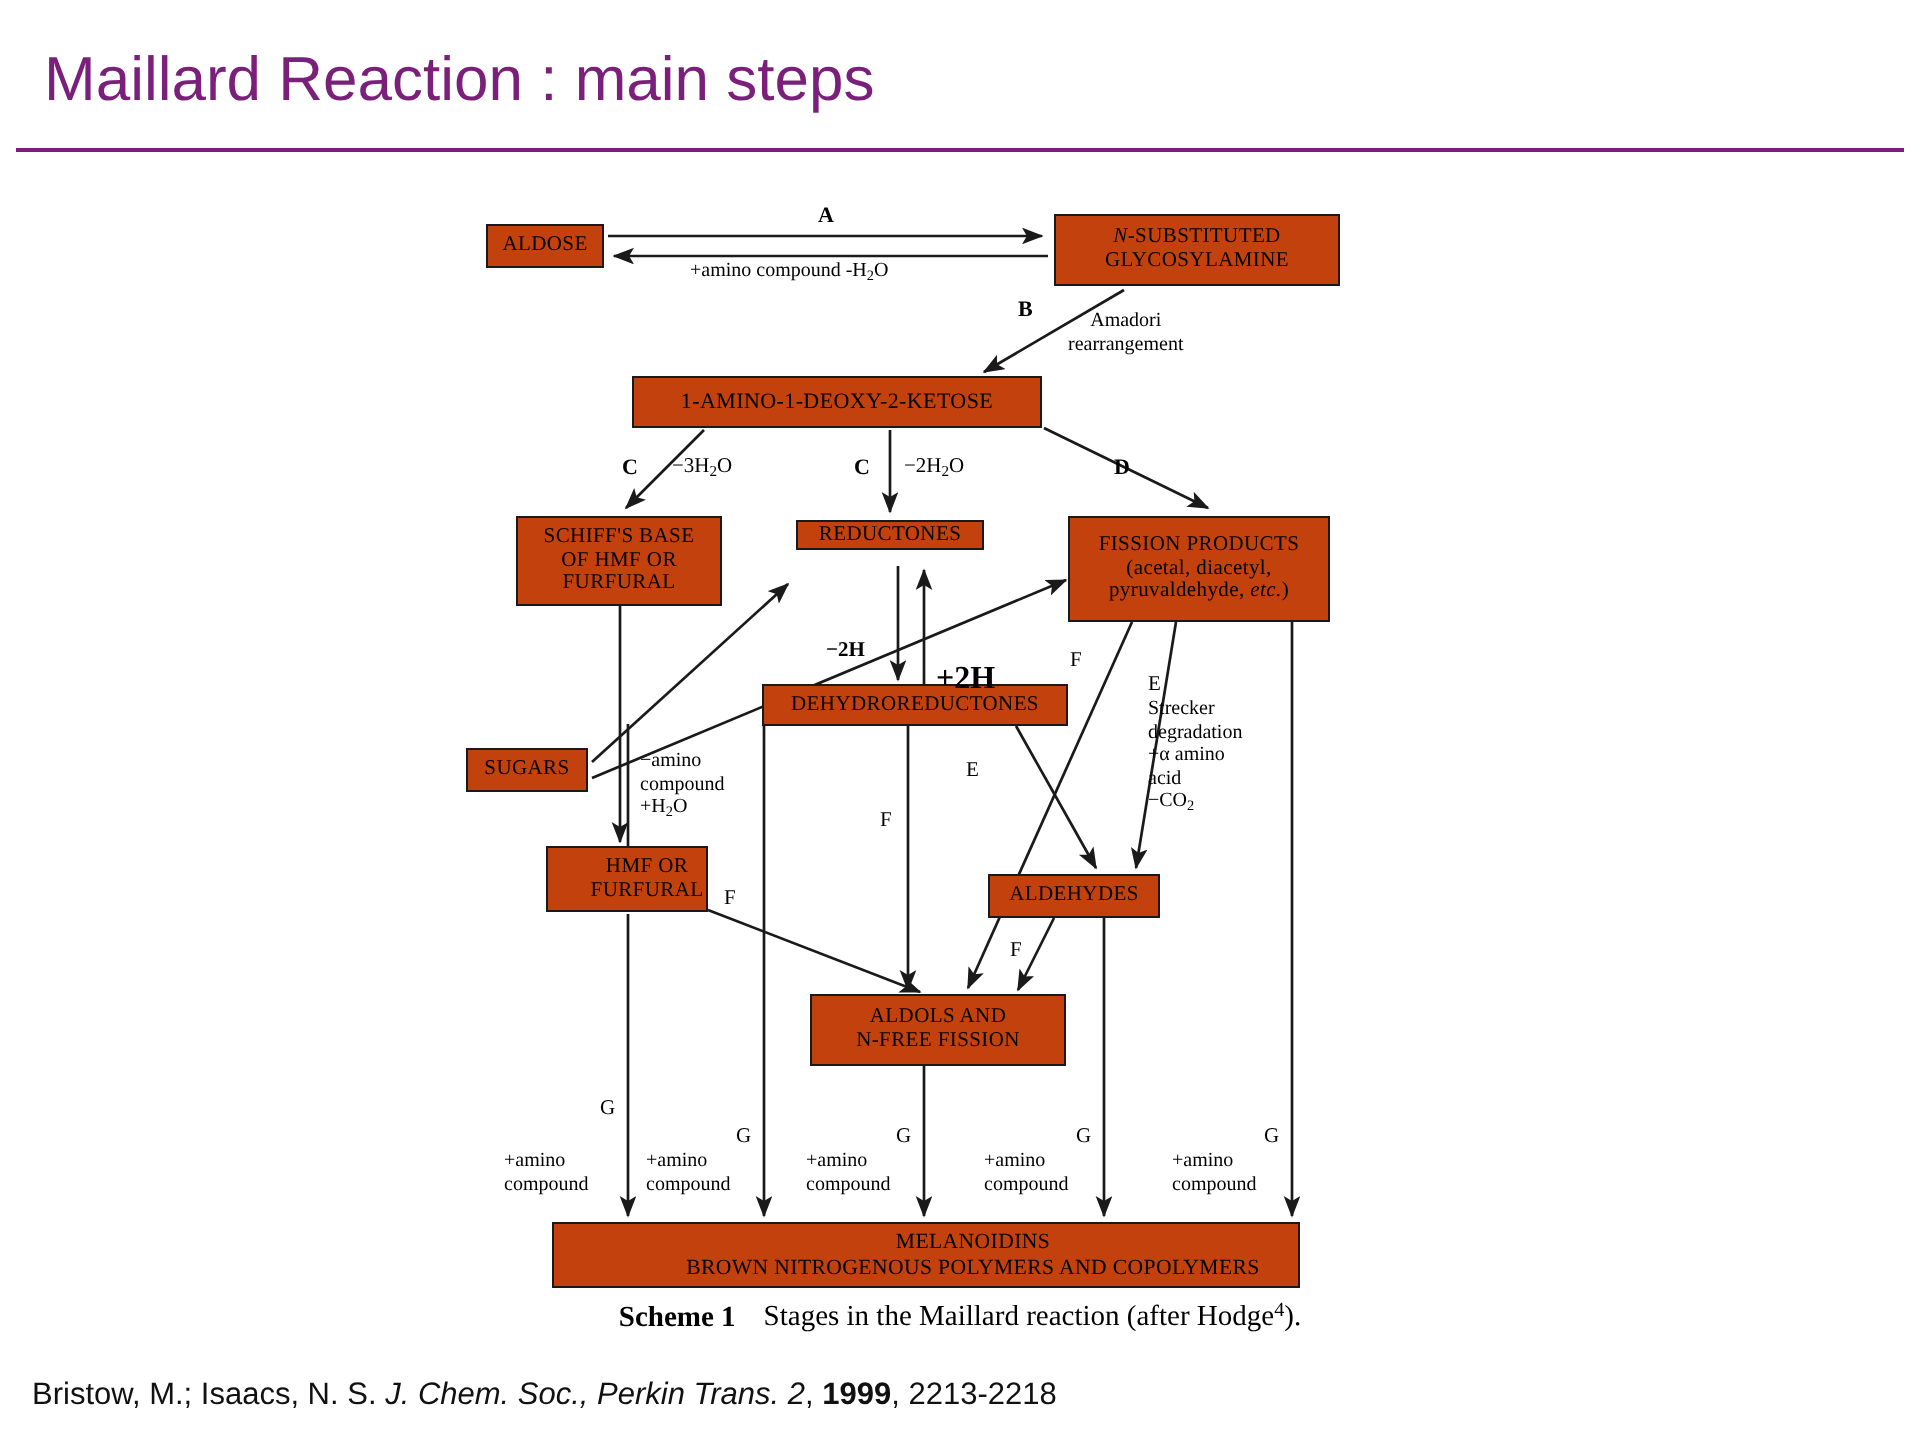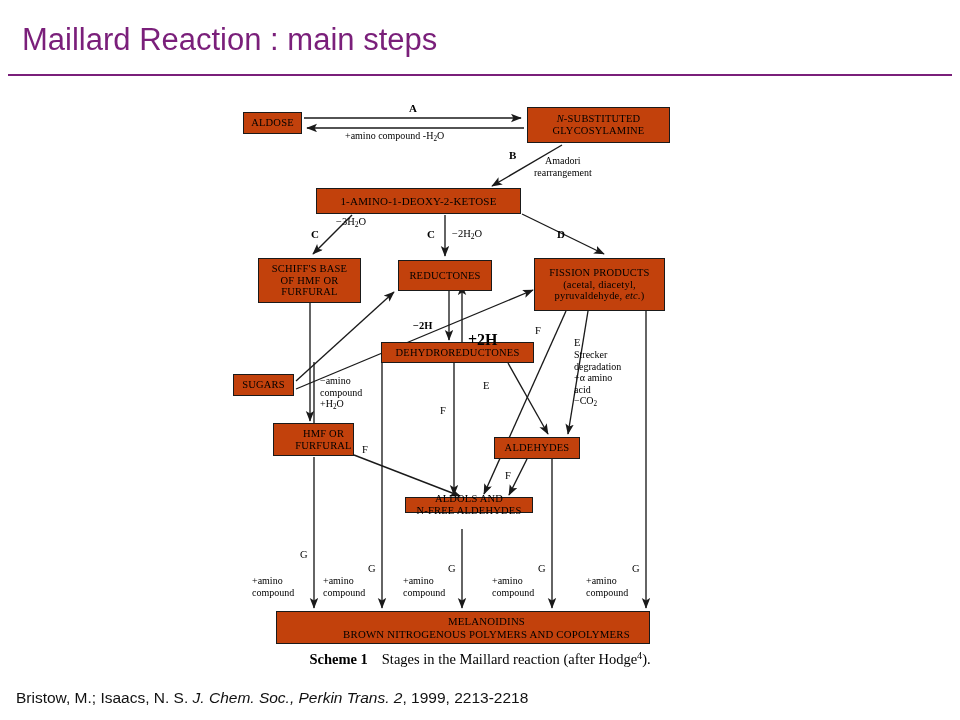--- a/index.html
+++ b/index.html
@@ -103,21 +103,21 @@
   #citation {
     position: absolute;
     left: 16px;
     top: 689px;
     font-family: "Liberation Sans", sans-serif;
     font-size: 15.5px;
     color: #111111;
     white-space: nowrap;
   }
   #citation .it { font-style: italic; }
-  #citation .bd { font-weight: normal; }
+  #citation .bd { font-weight: bold; }
 </style>
 </head>
 <body>
 
 <div id="slide">
 
   <div id="slide-title">Maillard Reaction : main steps</div>
   <div id="title-rule"></div>
 
   <div id="figure">
@@ -188,21 +188,21 @@
     </div>
 
     <div class="dbox" style="left:258px; top:258px; width:103px; height:45px; font-size:10.5px;">
       <div class="inner">
         <div>SCHIFF'S BASE</div>
         <div>OF HMF OR</div>
         <div>FURFURAL</div>
       </div>
     </div>
 
-    <div class="dbox" style="left:398px; top:260px; width:94px; height:31px; font-size:10.5px;">
+    <div class="dbox" style="left:398px; top:260px; width:94px; height:15px; font-size:10.5px;">
       <div class="inner"><span>REDUCTONES</span></div>
     </div>
 
     <div class="dbox" style="left:534px; top:258px; width:131px; height:53px; font-size:10.5px;">
       <div class="inner">
         <div>FISSION PRODUCTS</div>
         <div>(acetal, diacetyl,</div>
         <div>pyruvaldehyde, <span class="ital">etc.</span>)</div>
       </div>
     </div>
@@ -219,24 +219,24 @@
       <div class="inner">
         <div>HMF OR</div>
         <div>FURFURAL</div>
       </div>
     </div>
 
     <div class="dbox" style="left:494px; top:437px; width:86px; height:22px; font-size:10.5px;">
       <div class="inner"><span>ALDEHYDES</span></div>
     </div>
 
-    <div class="dbox" style="left:405px; top:497px; width:128px; height:16px; font-size:10.5px;">
+    <div class="dbox" style="left:405px; top:497px; width:128px; height:36px; font-size:10.5px;">
       <div class="inner">
         <div>ALDOLS AND</div>
-        <div>N-FREE ALDEHYDES</div>
+        <div>N-FREE FISSION</div>
       </div>
     </div>
 
     <div class="dbox" style="left:276px; top:611px; width:374px; height:33px; font-size:10.8px;padding-left:47px;">
       <div class="inner">
         <div>MELANOIDINS</div>
         <div>BROWN NITROGENOUS POLYMERS AND COPOLYMERS</div>
       </div>
     </div>
 
@@ -247,21 +247,21 @@
     </div>
 
     <div class="lbl bld" style="left:509px; top:149px; font-size:11px;">B</div>
 
     <div class="lbl" style="left:534px; top:155px; font-size:10px;text-align:center;">
       <div>Amadori</div>
       <div>rearrangement</div>
     </div>
 
     <div class="lbl bld" style="left:311px; top:228px; font-size:11px;">C</div>
-    <div class="lbl" style="left:336px; top:216px; font-size:10.5px;">
+    <div class="lbl" style="left:336px; top:228px; font-size:10.5px;">
       <span>−3H</span><sub>2</sub><span>O</span>
     </div>
 
     <div class="lbl bld" style="left:427px; top:228px; font-size:11px;">C</div>
     <div class="lbl" style="left:452px; top:228px; font-size:10.5px;">
       <span>−2H</span><sub>2</sub><span>O</span>
     </div>
 
     <div class="lbl bld" style="left:557px; top:228px; font-size:11px;">D</div>
 

